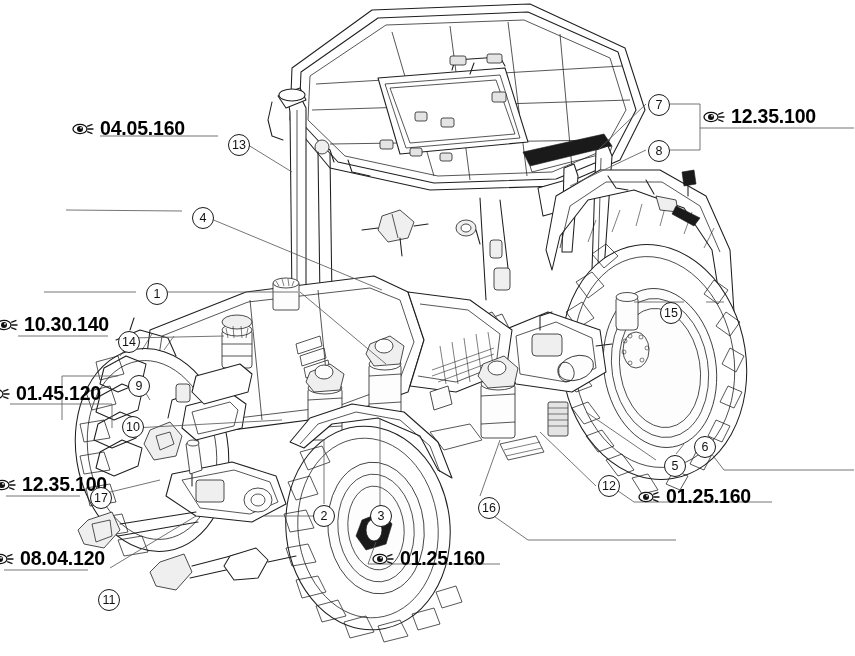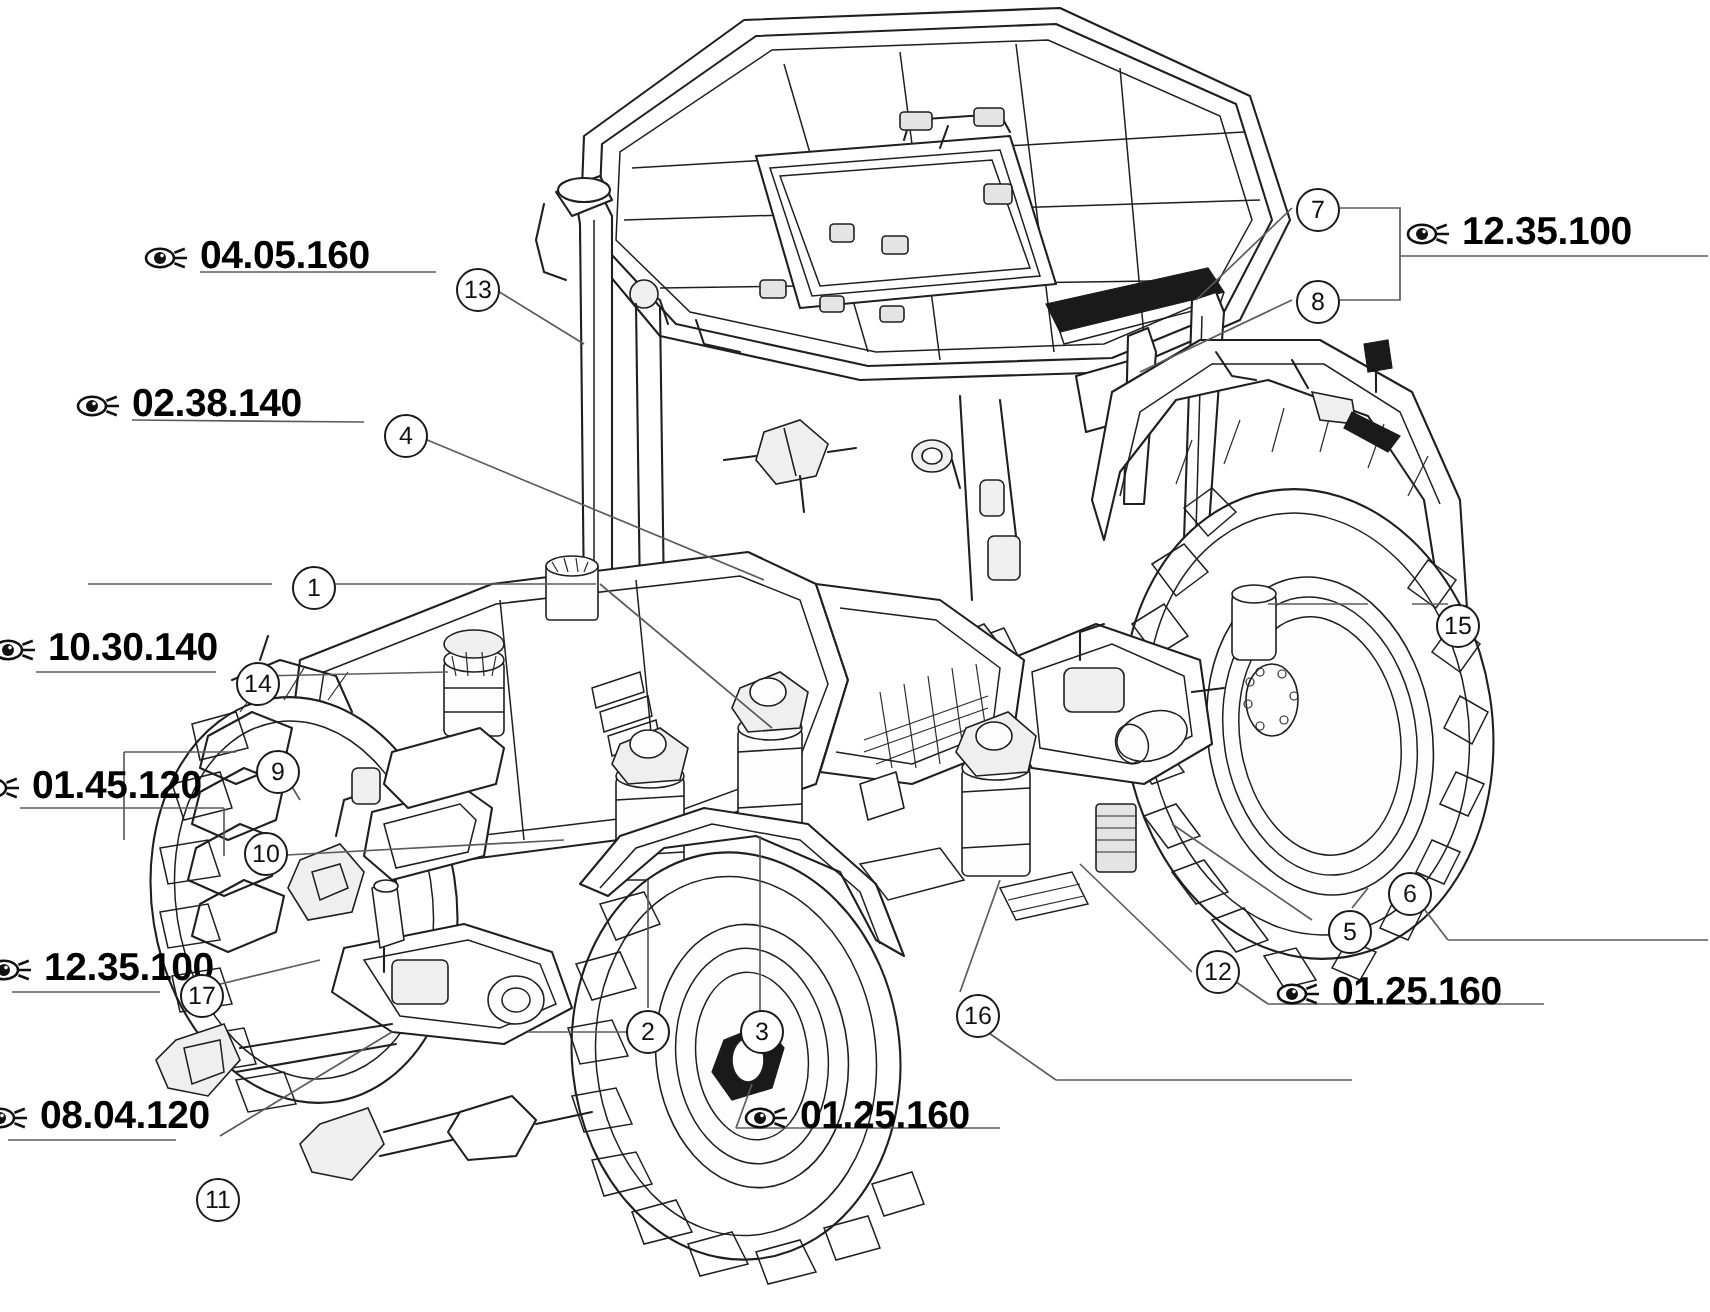--- a/index.html
+++ b/index.html
@@ -487,31 +487,20 @@
         <svg viewBox="0 0 22 16" width="22" height="16">
           <ellipse cx="8" cy="8" rx="7" ry="4.6" fill="#fff" stroke="#111" stroke-width="1.3"></ellipse>
           <circle cx="8" cy="8" r="3" fill="#111"></circle>
           <circle cx="9" cy="6.8" r="0.9" fill="#fff"></circle>
           <path d="M15.5 8 L21.5 8 M15.2 5.4 L20.4 3.4 M15.2 10.6 L20.4 12.6" stroke="#111" stroke-width="1.3" fill="none"></path>
         </svg>
       </span>
       <span class="label-text">04.05.160</span>
     </div>
 
-    <div class="label-block" style="left:38px;top:190px;">
-      <span class="eye-ico">
-        <svg viewBox="0 0 22 16" width="22" height="16">
-          <ellipse cx="8" cy="8" rx="7" ry="4.6" fill="#fff" stroke="#111" stroke-width="1.3"></ellipse>
-          <circle cx="8" cy="8" r="3" fill="#111"></circle>
-          <circle cx="9" cy="6.8" r="0.9" fill="#fff"></circle>
-          <path d="M15.5 8 L21.5 8 M15.2 5.4 L20.4 3.4 M15.2 10.6 L20.4 12.6" stroke="#111" stroke-width="1.3" fill="none"></path>
-        </svg>
-      </span>
-      <span class="label-text">02.38.140</span>
-    </div>
 
 
     <div class="label-block" style="left:-4px;top:312px;">
       <span class="eye-ico">
         <svg viewBox="0 0 22 16" width="22" height="16">
           <ellipse cx="8" cy="8" rx="7" ry="4.6" fill="#fff" stroke="#111" stroke-width="1.3"></ellipse>
           <circle cx="8" cy="8" r="3" fill="#111"></circle>
           <circle cx="9" cy="6.8" r="0.9" fill="#fff"></circle>
           <path d="M15.5 8 L21.5 8 M15.2 5.4 L20.4 3.4 M15.2 10.6 L20.4 12.6" stroke="#111" stroke-width="1.3" fill="none"></path>
         </svg>
@@ -601,18 +590,18 @@
     <div class="cnum" style="left:664px;top:455px;">5</div>
     <div class="cnum" style="left:694px;top:436px;">6</div>
     <div class="cnum" style="left:648px;top:94px;">7</div>
     <div class="cnum" style="left:648px;top:140px;">8</div>
     <div class="cnum" style="left:128px;top:375px;">9</div>
     <div class="cnum" style="left:122px;top:416px;">10</div>
     <div class="cnum" style="left:98px;top:589px;">11</div>
     <div class="cnum" style="left:598px;top:475px;">12</div>
     <div class="cnum" style="left:228px;top:134px;">13</div>
     <div class="cnum" style="left:118px;top:331px;">14</div>
-    <div class="cnum" style="left:718px;top:302px;">15</div>
+    <div class="cnum" style="left:660px;top:302px;">15</div>
     <div class="cnum" style="left:478px;top:497px;">16</div>
     <div class="cnum" style="left:90px;top:487px;">17</div>
 
   </div>
 </div>
 
 </body></html>

